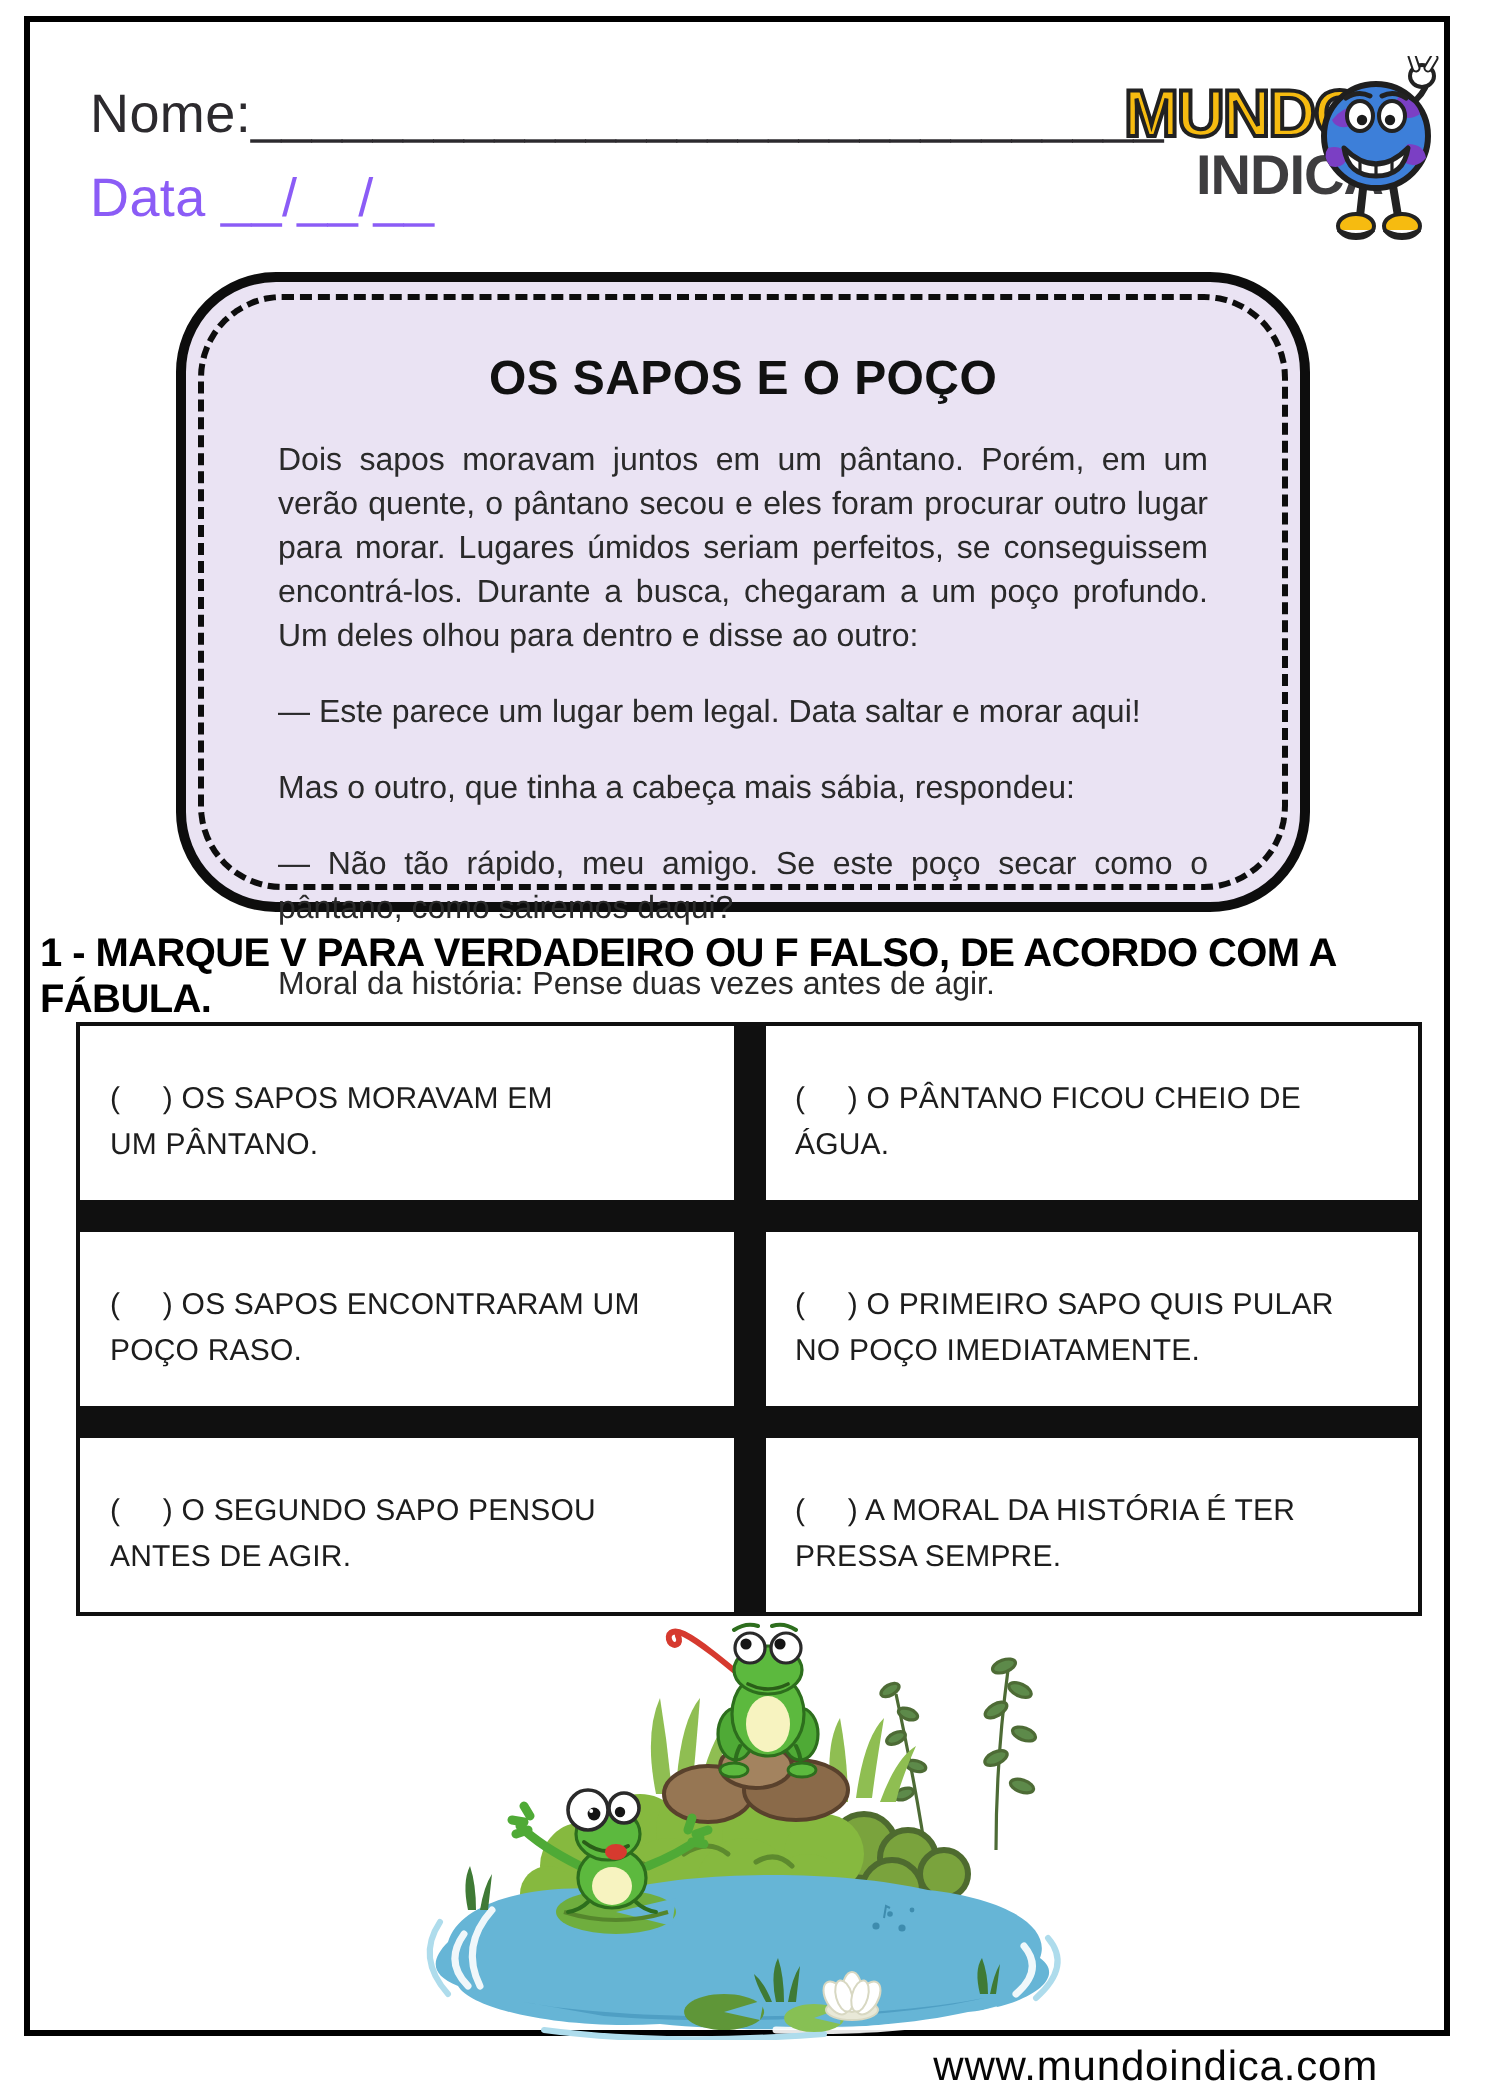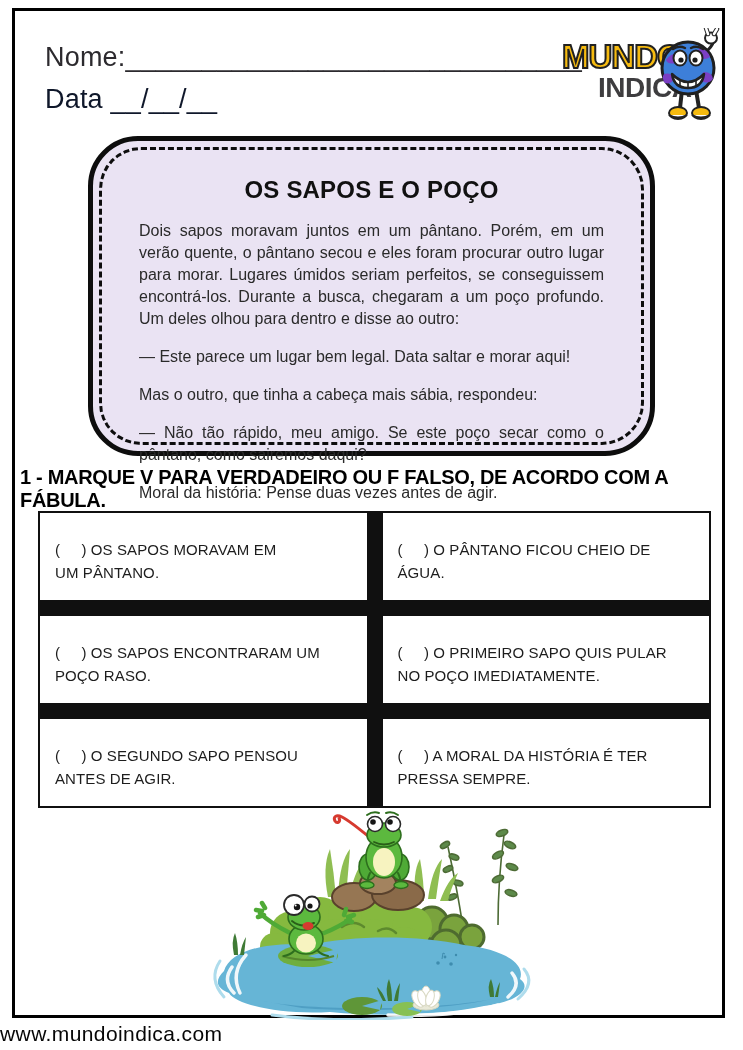--- a/index.html
+++ b/index.html
@@ -6,21 +6,21 @@
   .page{
     position:relative;width:743px;height:1050px;background:#fff;overflow:hidden;
     font-family:"Liberation Sans",sans-serif;color:#1c1c1c;
   }
   .frame{
     position:absolute;left:12px;top:8px;width:713px;height:1010px;
     border:3px solid #000;box-sizing:border-box;
   }
   
   .name-row{position:absolute;left:45px;top:42px;font-size:27px;color:#2c2a2e;letter-spacing:.2px;}
-  .date-row{position:absolute;left:45px;top:84px;font-size:27px;color:#0f172a;letter-spacing:.2px;text-align:center;}
+  .date-row{position:absolute;left:45px;top:84px;font-size:27px;color:#8b5cf6;letter-spacing:.2px;text-align:center;}
   .logo{position:absolute;left:562px;top:32px;width:158px;height:92px;}
   .logo-top{
     position:absolute;left:0;top:8px;font-size:33px;font-weight:900;color:#f6bb10;
     -webkit-text-stroke:2px #212121;letter-spacing:-1px;line-height:1;
   }
   .logo-bottom{
     position:absolute;left:0;top:42px;font-size:28px;font-weight:900;color:#3e3d3f;
     letter-spacing:-.5px;line-height:1;margin-left:36px;
   }
   .logo-globe{position:absolute;right:-2px;top:-4px;width:66px;height:96px;}
@@ -47,21 +47,21 @@
     background:#101010;gap:16px;border:2px solid #101010;
   }
   .tf-cell{
     background:#fff;padding:25px 14px 0 15px;font-size:15px;line-height:23px;
     color:#1d1d1d;white-space:pre-line;letter-spacing:.1px;
   }
   
   .illustration{position:absolute;left:202px;top:805px;width:338px;height:215px;}
   
   .footer-url{
-    position:absolute;left:0;top:1022px;width:689px;text-align:left;
+    position:absolute;left:0;top:1022px;width:689px;text-align:right;
     font-size:21px;color:#060606;letter-spacing:.4px;
   }
 </style>
 </head>
 <body>
 
 <div class="page">
 
   <div class="frame"></div>
 

